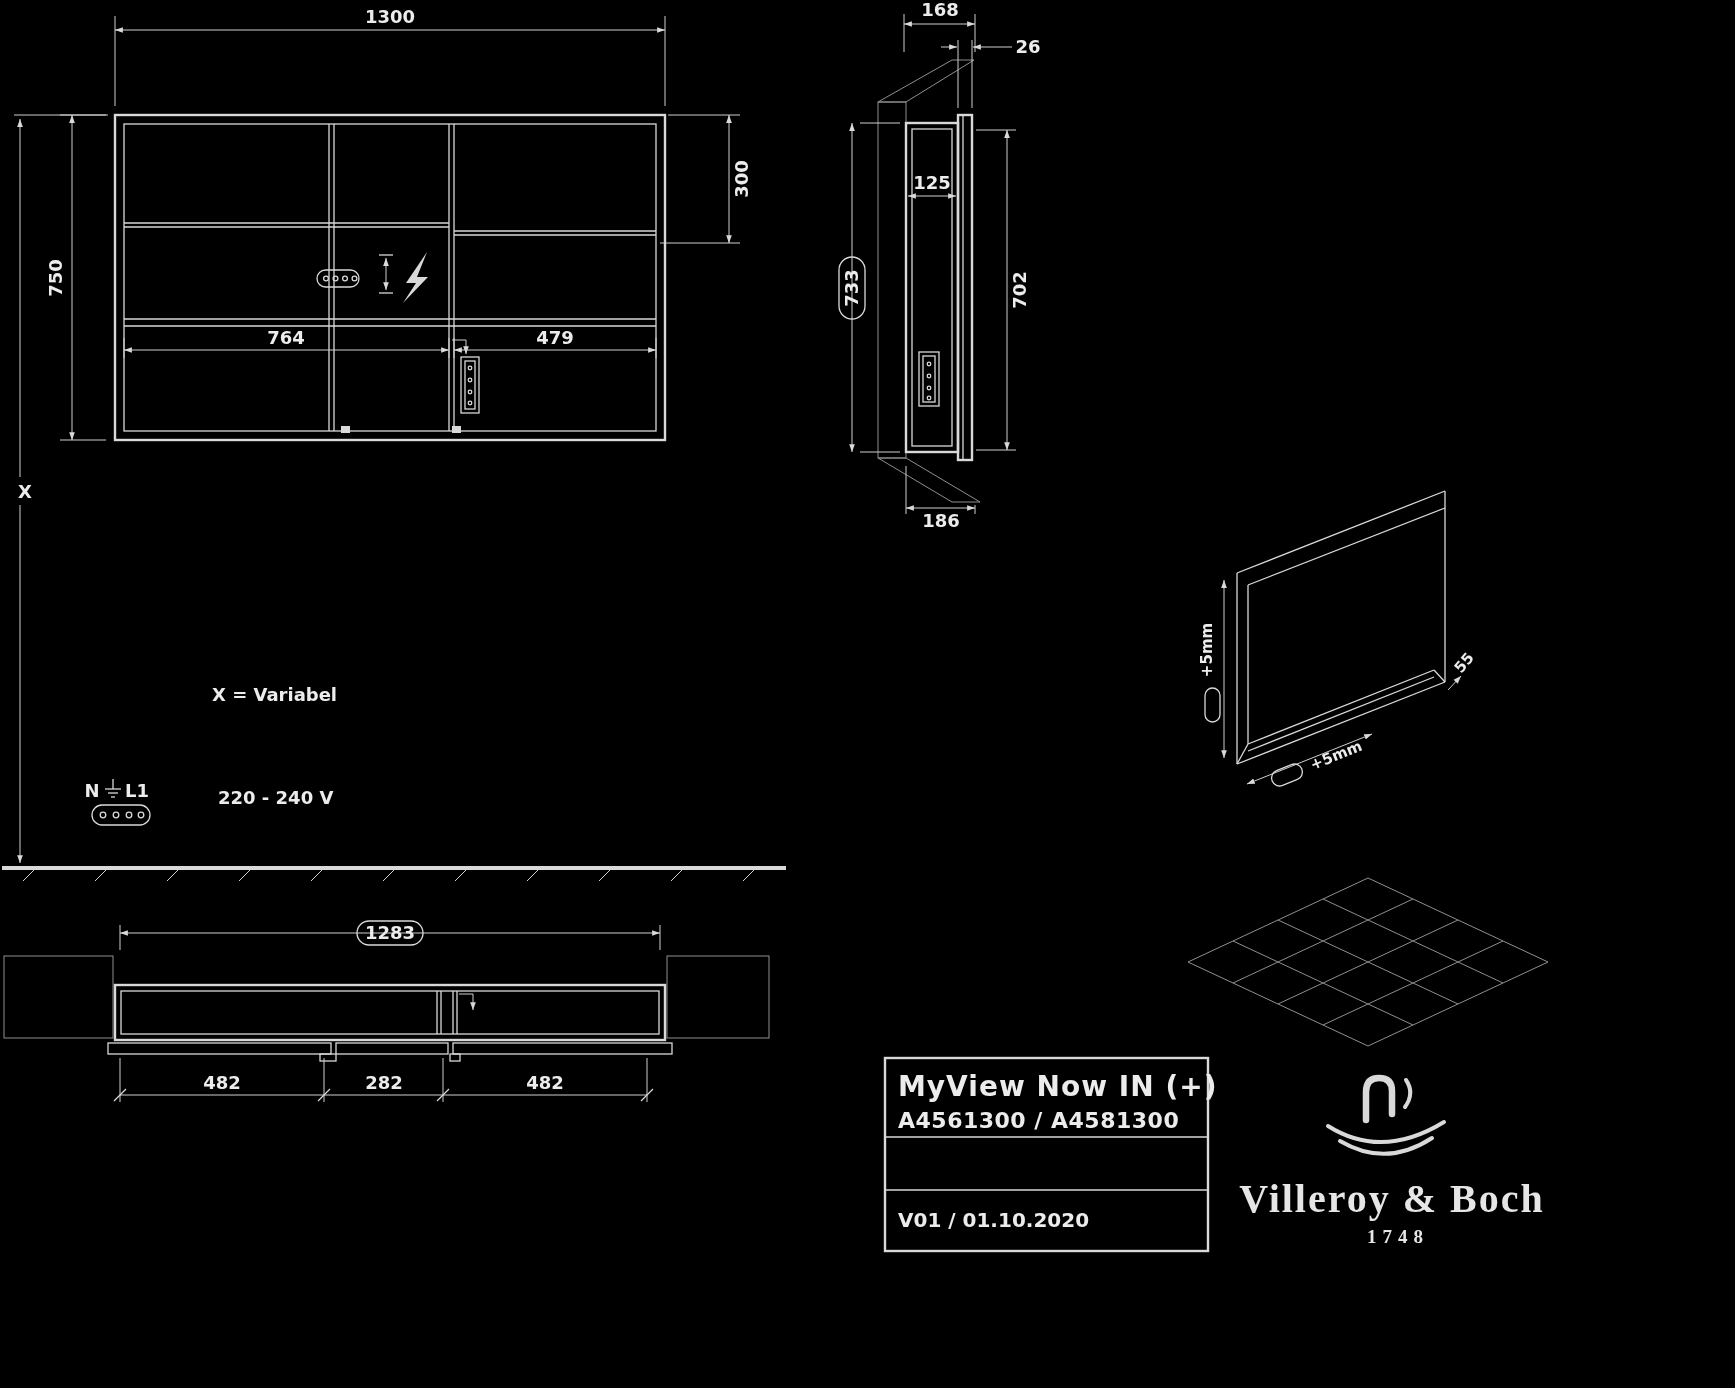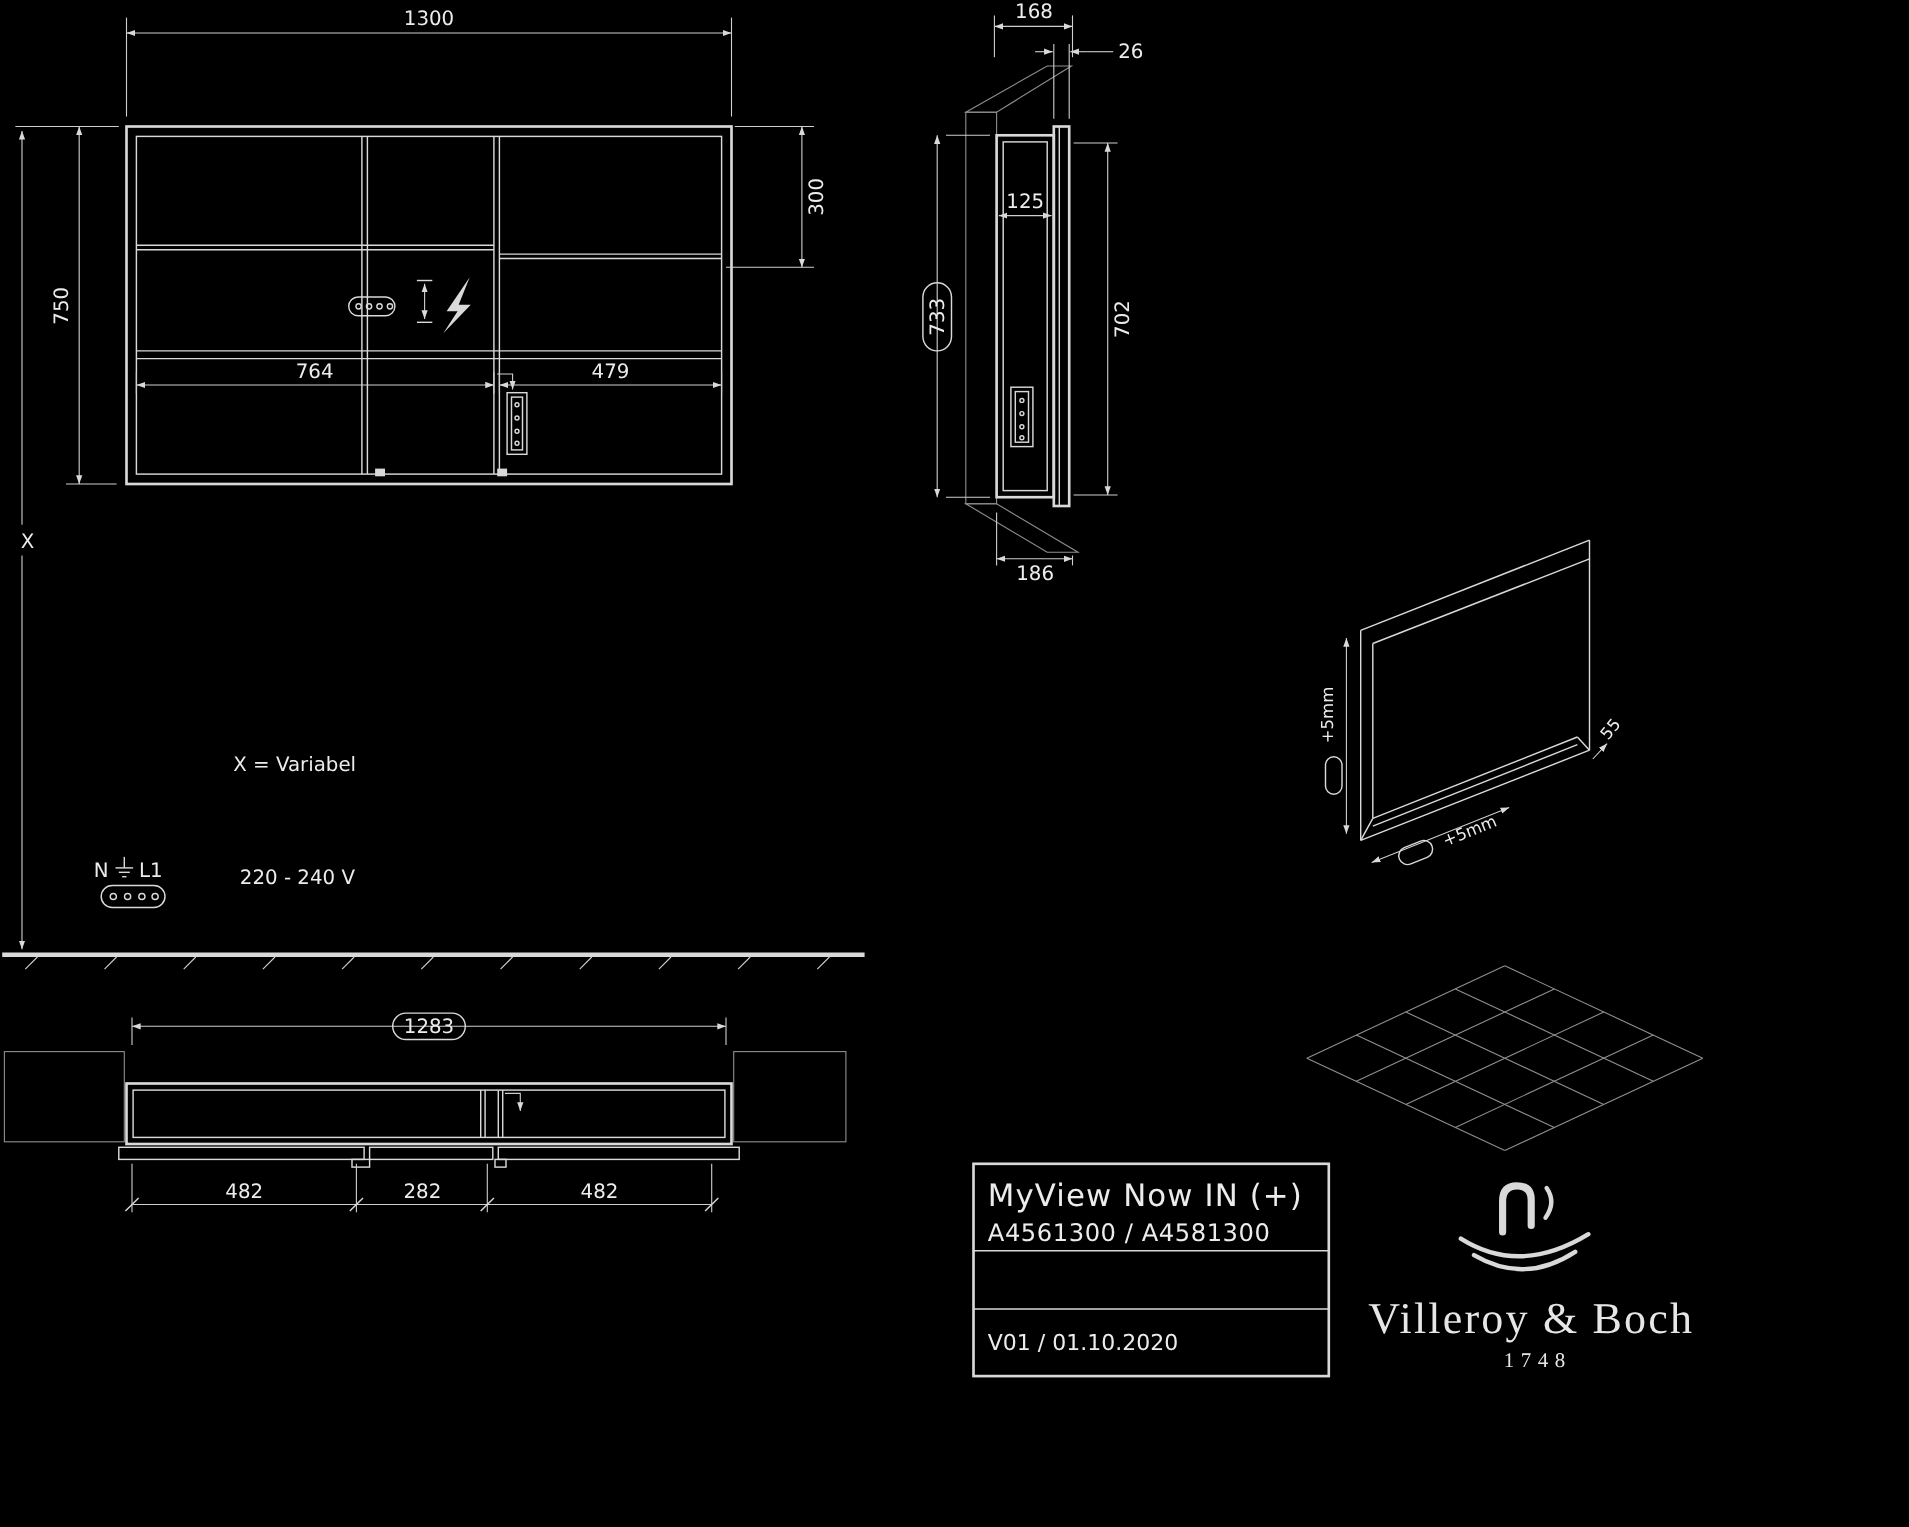--- a/index.html
+++ b/index.html
@@ -1,17 +1,17 @@
 <!DOCTYPE html>
 <html><head>
 <meta charset="utf-8">
 <style>
   html,body{margin:0;padding:0;background:#000;}
   .stage{position:relative;width:1735px;height:1388px;background:#000;overflow:hidden;
-         font-family:"DejaVu Sans",sans-serif;}
+         font-family:"DejaVu Sans",sans-serif;font-weight:bold;}
   svg{display:block;}
   .ln{stroke:#d9d9d9;stroke-width:1.3;fill:none;}
   .ln2{stroke-width:2.4;}
   .lnthin{stroke:#8f8f8f;stroke-width:1;fill:none;}
   .dim{stroke:#cfcfcf;stroke-width:1;fill:none;}
   .heavy{stroke:#d9d9d9;stroke-width:4;fill:none;}
   .txt{font-family:"DejaVu Sans",sans-serif;font-size:18px;fill:#ececec;text-anchor:middle;}
   .txt-s{font-size:15px;}
   .txt-left{text-anchor:start;}
   .tb-product{font-size:28px;letter-spacing:1px;}

